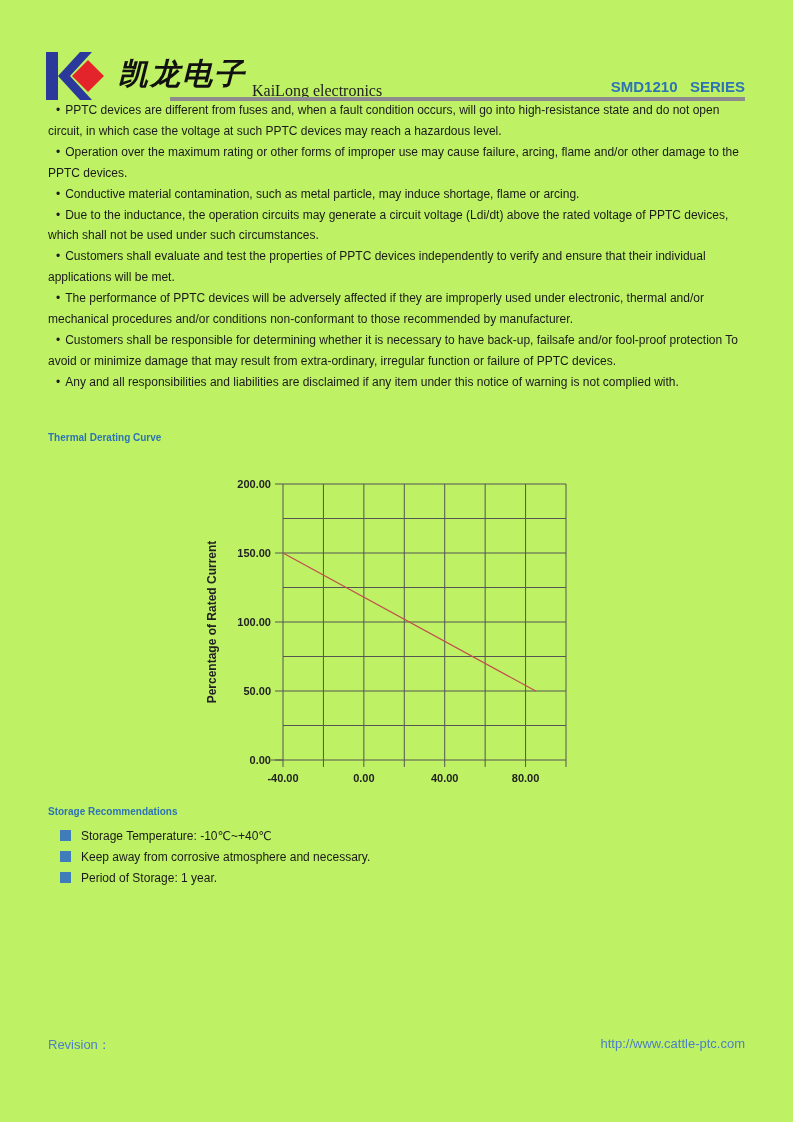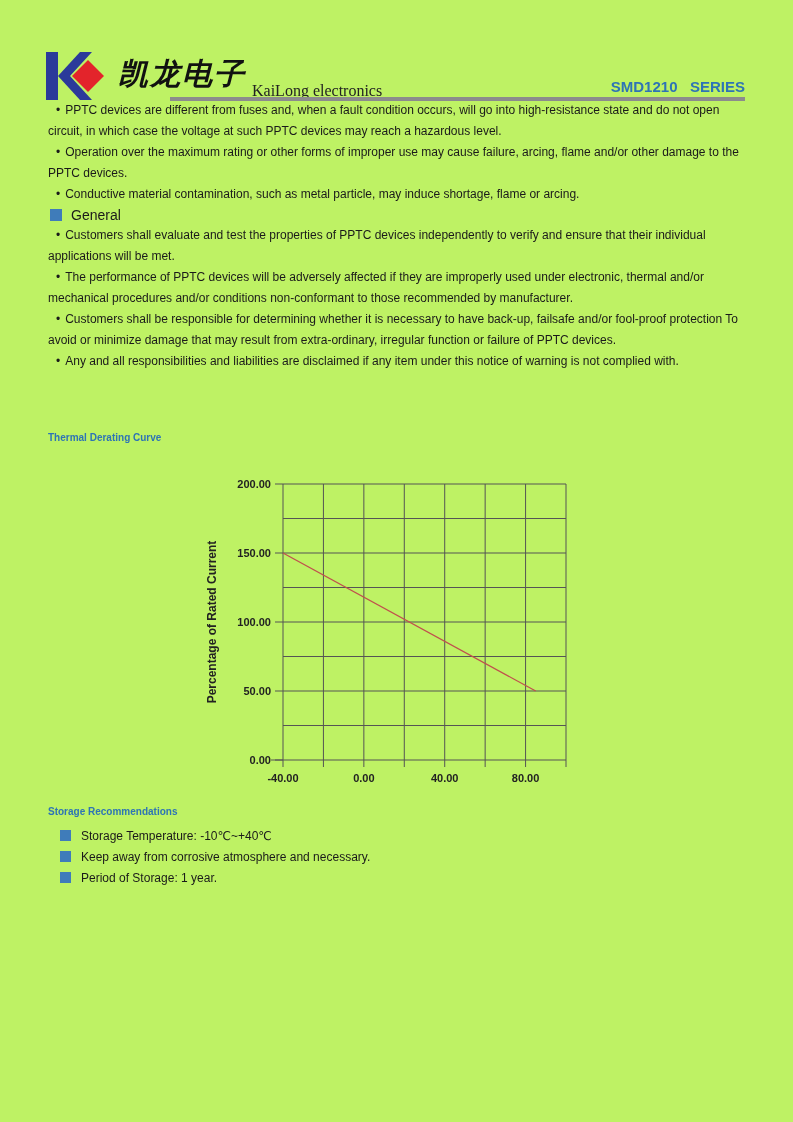--- a/index.html
+++ b/index.html
@@ -59,22 +59,22 @@
     <span class="logo-cn">凯龙电子</span>
     <span class="logo-en">KaiLong electronics</span>
   </div>
   <div class="series">SMD1210   SERIES</div>
   <div class="hrule"></div>
 
   <div class="body-text">
     <p><span class="b">•</span><span>PPTC devices are different from fuses and, when a fault condition occurs, will go into high-resistance state and do not open circuit, in which case the voltage at such PPTC devices may reach a hazardous level.</span></p>
     <p><span class="b">•</span><span>Operation over the maximum rating or other forms of improper use may cause failure, arcing, flame and/or other damage to the PPTC devices.</span></p>
     <p><span class="b">•</span><span>Conductive material contamination, such as metal particle, may induce shortage, flame or arcing.</span></p>
+    <p><span class="b">•</span><span>Due to the inductance, the operation circuits may generate a circuit voltage (Ldi/dt) above the rated voltage of PPTC devices, which shall not be used under such circumstances.</span></p>
 
-    <div class="general-title"><span class="sq"></span><span>General</span></div>
 
     <p><span class="b">•</span><span>Customers shall evaluate and test the properties of PPTC devices independently to verify and ensure that their individual applications will be met.</span></p>
     <p><span class="b">•</span><span>The performance of PPTC devices will be adversely affected if they are improperly used under electronic, thermal and/or mechanical procedures and/or conditions non-conformant to those recommended by manufacturer.</span></p>
     <p><span class="b">•</span><span>Customers shall be responsible for determining whether it is necessary to have back-up, failsafe and/or fool-proof protection To avoid or minimize damage that may result from extra-ordinary, irregular function or failure of PPTC devices.</span></p>
     <p><span class="b">•</span><span>Any and all responsibilities and liabilities are disclaimed if any item under this notice of warning is not complied with.</span></p>
   </div>
 
   <h2 class="sec-heading" style="top:432px;">Thermal Derating Curve</h2>
 
   <div class="chart">
@@ -124,14 +124,18 @@
       </svg>
   </div>
 
   <h2 class="sec-heading" style="top:806px;">Storage Recommendations</h2>
   <div class="storage-list">
     <p class="storage-item"><span class="sq"></span><span>Storage Temperature: -10℃~+40℃</span></p>
     <p class="storage-item"><span class="sq"></span><span>Keep away from corrosive atmosphere and necessary.</span></p>
     <p class="storage-item"><span class="sq"></span><span>Period of Storage: 1 year.</span></p>
   </div>
 
+  <div class="footer">
+    <span>Revision：</span>
+    <a href="#">http://www.cattle-ptc.com</a>
+  </div>
 
 </div>
 
 </body></html>

